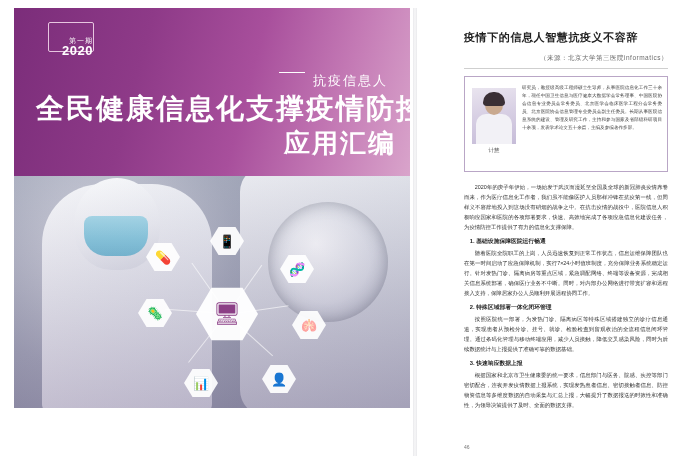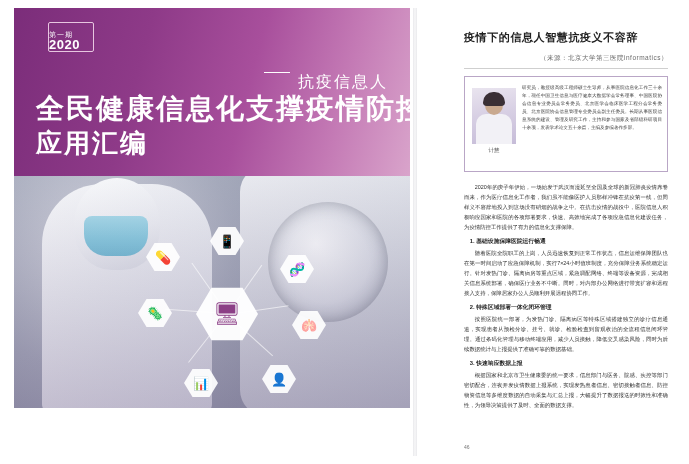--- a/index.html
+++ b/index.html
@@ -40,34 +40,34 @@
   }
   .badge {
     position: absolute;
     left: 34px;
     top: 14px;
     width: 46px;
     height: 30px;
     border: 1px solid #e7c6e0;
     border-radius: 2px;
     color: #ffffff;
-    text-align: left;
+    text-align: right;
     line-height: 1.05;
-    padding-top: 8px;
+    padding-top: 14px;
     box-sizing: border-box;
   }
   .badge .b1 { font-size: 7px; letter-spacing: 1px; display: block; }
   .badge .b2 { font-size: 13px; font-weight: bold; display: block; letter-spacing: 0.5px; }
 
   .subtitle-row {
     position: absolute;
     right: 22px;
     top: 64px;
     color: #ffffff;
-    font-size: 16px;
+    font-size: 13px;
     letter-spacing: 2px;
     display: flex;
     align-items: flex-start;
     gap: 8px;
   }
   .subtitle-row .dash {
     display: inline-block;
     width: 26px;
     height: 1px;
     background: #ffffff;
@@ -82,21 +82,21 @@
     font-size: 28px;
     font-weight: bold;
     letter-spacing: 2px;
     white-space: nowrap;
   }
   .poster-title2 {
     position: absolute;
     left: 22px;
     top: 118px;
     width: 360px;
-    text-align: left;
+    text-align: right;
     color: #ffffff;
     font-size: 26px;
     font-weight: bold;
     letter-spacing: 2px;
     white-space: nowrap;
   }
 
   
   .photo {
     position: absolute;

